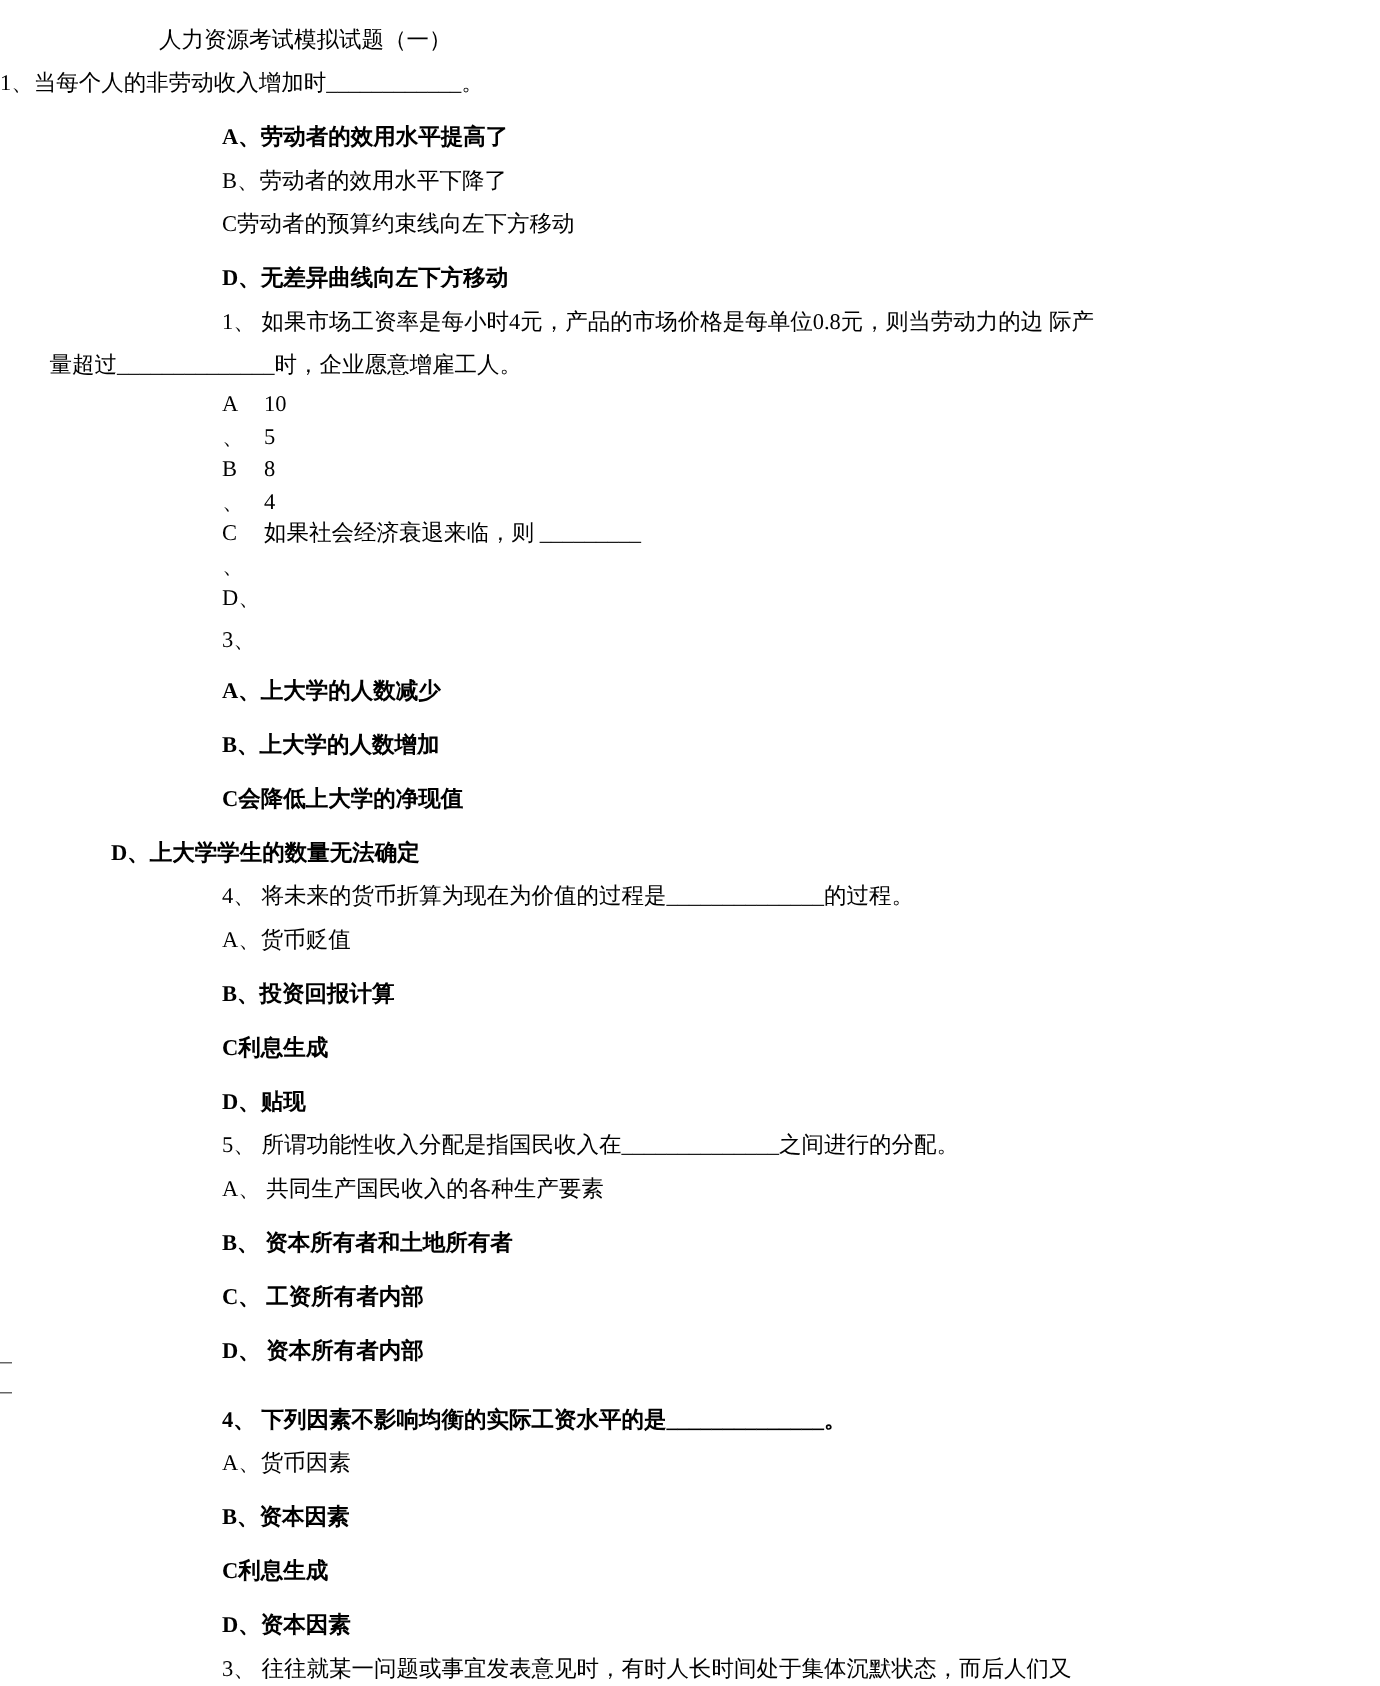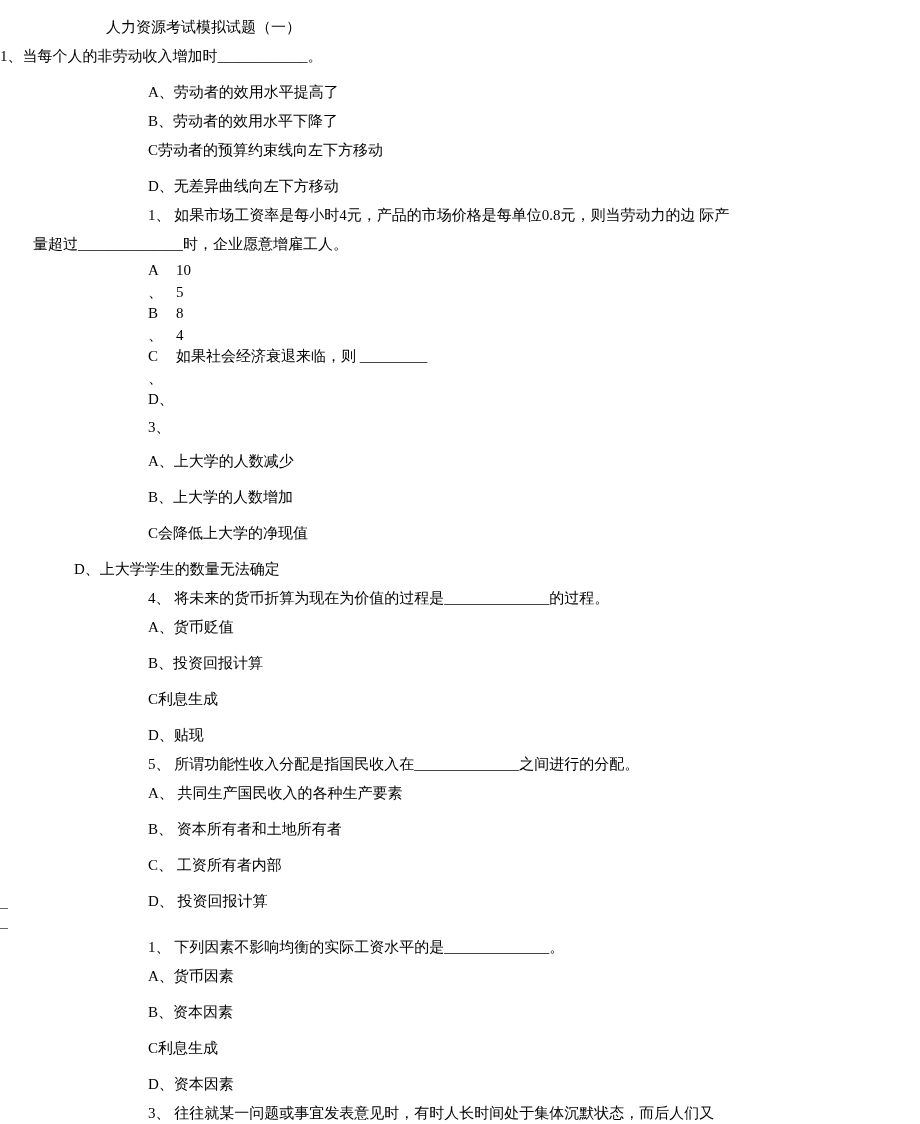--- a/index.html
+++ b/index.html
@@ -44,20 +44,21 @@
       margin-bottom: 2px;
     }
     .q2-col-a {
       width: 28px;
     }
     .q2-col-b {
       flex: 1;
     }
     .extra-gap {
       margin-top: 12px;
+      font-weight: bold;
     }
     .crop-mark-left {
       position: absolute;
       left: 0;
       width: 8px;
       height: 1px;
       background: #666;
     }
   </style>
 </head>
@@ -117,23 +118,23 @@
 <div class="indent-2 line">4、 将未来的货币折算为现在为价值的过程是______________的过程。</div>
 <div class="indent-2 line">A、货币贬值</div>
 <div class="indent-2 line extra-gap">B、投资回报计算</div>
 <div class="indent-2 line extra-gap">C利息生成</div>
 <div class="indent-2 line extra-gap">D、贴现</div>
 
 <div class="indent-2 line">5、 所谓功能性收入分配是指国民收入在______________之间进行的分配。</div>
 <div class="indent-2 line">A、   共同生产国民收入的各种生产要素</div>
 <div class="indent-2 line extra-gap">B、   资本所有者和土地所有者</div>
 <div class="indent-2 line extra-gap">C、   工资所有者内部</div>
-<div class="indent-2 line extra-gap">D、   投资回报计算</div>
+<div class="indent-2 line extra-gap">D、   资本所有者内部</div>
 
-<div class="indent-2 line extra-gap" style="margin-top:22px;">1、 下列因素不影响均衡的实际工资水平的是______________。</div>
+<div class="indent-2 line extra-gap" style="margin-top:22px;">4、 下列因素不影响均衡的实际工资水平的是______________。</div>
 <div class="indent-2 line">A、货币因素</div>
 <div class="indent-2 line extra-gap">B、资本因素</div>
 <div class="indent-2 line extra-gap">C利息生成</div>
 <div class="indent-2 line extra-gap">D、资本因素</div>
 
 <div class="indent-2 line">3、 往往就某一问题或事宜发表意见时，有时人长时间处于集体沉默状态，而后人们又</div>
 
 <div class="crop-mark-left" style="top:908px;"></div>
 <div class="crop-mark-left" style="top:928px;"></div>
 

